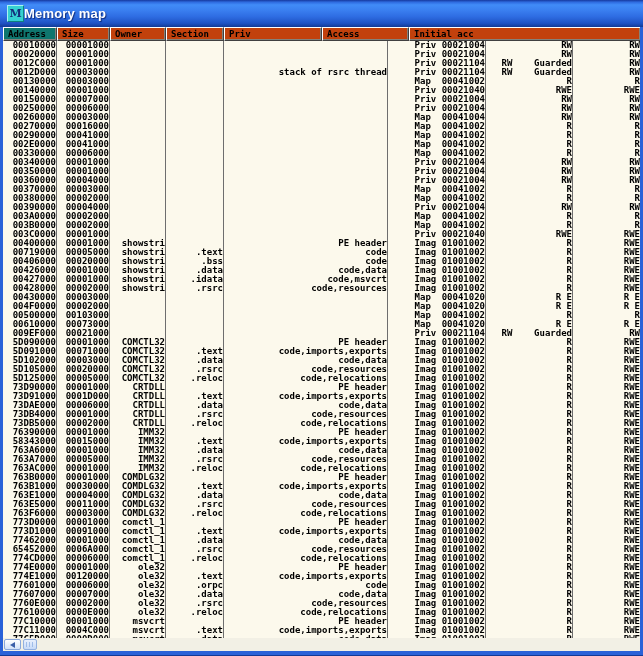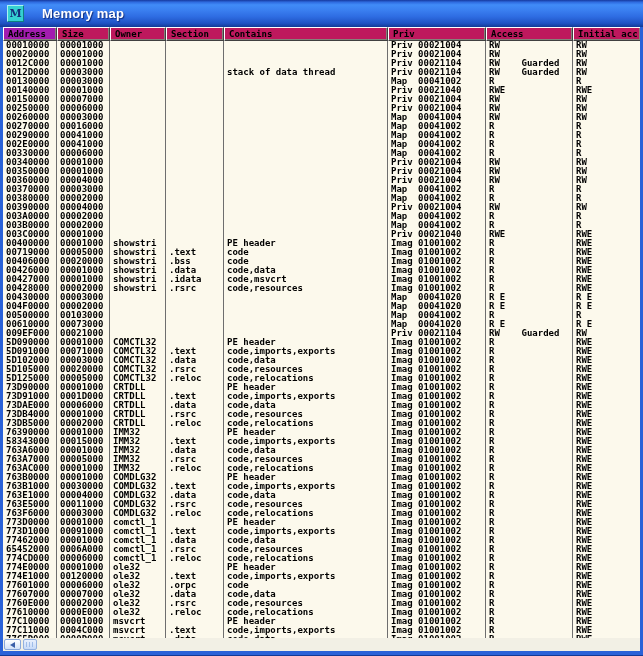--- a/index.html
+++ b/index.html
@@ -9,35 +9,35 @@
 
   
   .titlebar { position:absolute; top:0; left:0; right:0; height:27px;
     background:linear-gradient(180deg,#16399E 0%,#2E6BE0 8%,#418CF8 18%,#3A7FF0 38%,#2E6CE2 62%,#1F53C4 86%,#123A96 100%);
     display:flex; align-items:center; padding-left:7px; box-sizing:border-box; }
   .app-icon { width:15px; height:15px; background:#35D1D1;
     border-top:1px solid #A9F2F2; border-left:1px solid #A9F2F2;
     border-right:1px solid #0E7F7F; border-bottom:1px solid #0E7F7F;
     display:flex; align-items:center; justify-content:center;
     font:bold 11px "DejaVu Serif",serif; color:#142E7A; flex:0 0 auto; }
-  .title-text { color:#FFFFFF; font:bold 13px "Liberation Sans",sans-serif; margin-left:18px;
+  .title-text { color:#FFFFFF; font:bold 13px "Liberation Sans",sans-serif; margin-left:0;
     text-shadow:1px 1px 1px rgba(10,30,100,.8); letter-spacing:.2px; }
 
   
   .table-area { position:absolute; top:27px; left:3px; right:3px; bottom:18px;
     background:#FCF9EC; overflow:hidden; }
   .header-row { display:flex; height:14px; background:#D6D3CE; }
   .hcell { box-sizing:border-box; height:14px; padding:1px 0 0 4px;
     font:bold 9px/11px "DejaVu Sans Mono",monospace; color:#000;
-    background:#be185d; white-space:pre; overflow:hidden;
+    background:#c2410c; white-space:pre; overflow:hidden;
     border-top:1px solid #FFFFFF; border-left:1px solid #FFFFFF;
     border-right:1px solid #404040; border-bottom:1px solid #404040;
     box-shadow:inset -1px -1px 0 #84827A; }
-  .hcell.active { background:#a21caf; }
-  .rows { height:600px; overflow:hidden; }
+  .hcell.active { background:#0f766e; }
+  .rows { height:600px; overflow:hidden;text-align:right; }
   .row { display:flex; height:9px; }
   .cell { box-sizing:border-box; height:9px; padding-left:3px;
     border-right:1px solid #6E6E6E; overflow:hidden; white-space:pre;
     font:bold 9px/9px "DejaVu Sans Mono",monospace; color:#000; }
   .c0{width:54px}.c1{width:53px}.c2{width:56px}.c3{width:58px}
   .c4{width:164px}.c5{width:98px}.c6{width:87px}
   .c7{flex:1; border-right:none;}
 
   
   .hscroll { position:absolute; left:3px; right:3px; bottom:5px; height:13px;
@@ -63,21 +63,20 @@
     <div class="app-icon">M</div>
     <div class="title-text">Memory map</div>
   </div>
 
   <div class="table-area">
     <div class="header-row">
       <div class="hcell c0 active">Address</div>
       <div class="hcell c1">Size</div>
       <div class="hcell c2">Owner</div>
       <div class="hcell c3">Section</div>
-      <div class="hcell c4">Contains</div>
       <div class="hcell c5">Priv</div>
       <div class="hcell c6">Access</div>
       <div class="hcell c7">Initial acc</div>
     </div>
     <div class="rows">
         <div class="row">
           <span class="cell c0">00010000</span>
           <span class="cell c1">00001000</span>
           <span class="cell c2"></span>
           <span class="cell c3"></span>
@@ -104,21 +103,21 @@
           <span class="cell c4"></span>
           <span class="cell c5">Priv 00021104</span>
           <span class="cell c6">RW    Guarded</span>
           <span class="cell c7">RW</span>
         </div>
         <div class="row">
           <span class="cell c0">0012D000</span>
           <span class="cell c1">00003000</span>
           <span class="cell c2"></span>
           <span class="cell c3"></span>
-          <span class="cell c4">stack of data thread</span>
+          <span class="cell c4">stack of rsrc thread</span>
           <span class="cell c5">Priv 00021104</span>
           <span class="cell c6">RW    Guarded</span>
           <span class="cell c7">RW</span>
         </div>
         <div class="row">
           <span class="cell c0">00130000</span>
           <span class="cell c1">00003000</span>
           <span class="cell c2"></span>
           <span class="cell c3"></span>
           <span class="cell c4"></span>

